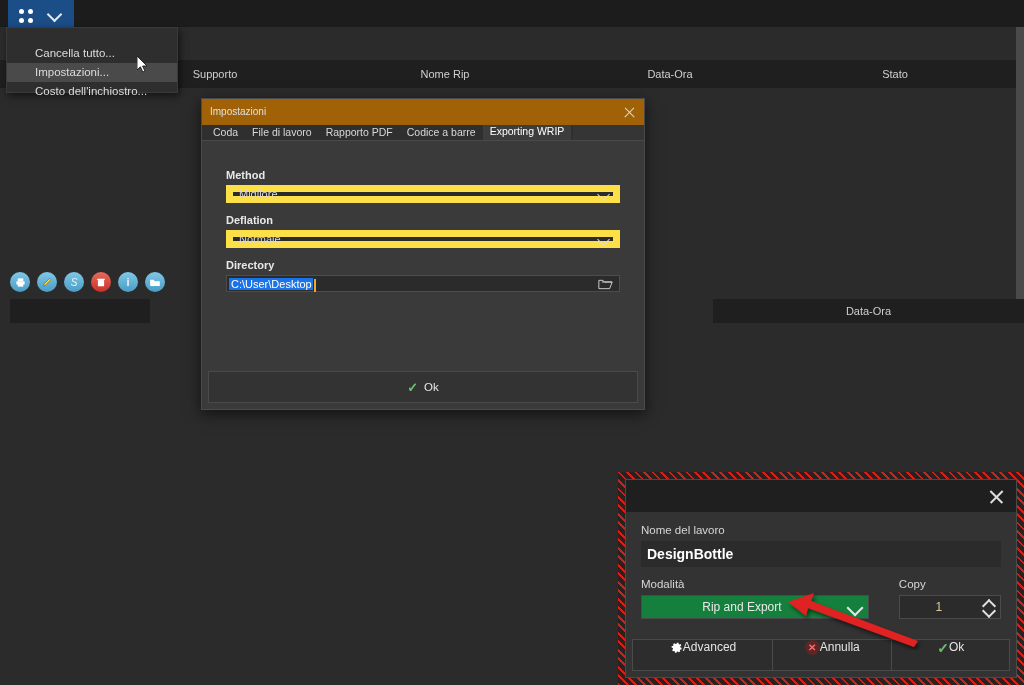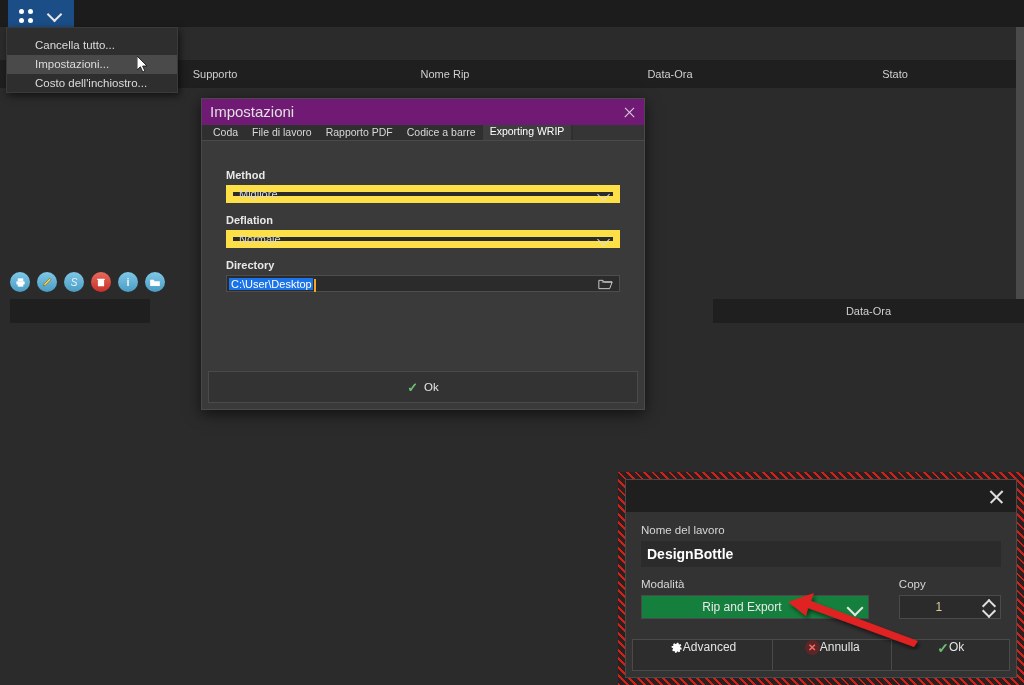--- a/index.html
+++ b/index.html
@@ -34,21 +34,21 @@
     width: 9px; height: 9px;
     border-left: 2px solid #e8e8e8; border-bottom: 2px solid #e8e8e8;
     transform: rotate(-45deg);
   }
 
   
   .menu {
     position: absolute; left: 6px; top: 27px; width: 172px; height: 66px;
     background: #2e2e2e; border: 1px solid #3a3a3a;
     box-shadow: 2px 3px 7px rgba(0,0,0,.55);
-    padding: 8px 0;
+    padding: 16px 0;
     z-index: 40;
   }
   .menu-item {
     height: 19px; line-height: 19px; padding-left: 28px;
     color: #dcdcdc; font-size: 11.5px; white-space: nowrap;
   }
   .menu-item.hl { background: #4a4a4a; }
   .cursor-arrow { position: absolute; left: 137px; top: 56px; width: 12px; height: 18px; z-index: 45; }
 
   
@@ -96,22 +96,22 @@
     position: absolute; right: 0; top: 88px; width: 8px; height: 212px; background: #4a4a4a;
   }
 
   
   .dlg1 {
     position: absolute; left: 201px; top: 98px; width: 444px; height: 312px;
     background: #3a3a3a; border: 1px solid #4a4a4a;
     box-shadow: 0 4px 14px rgba(0,0,0,.6); z-index: 30;
   }
   .dlg1-title {
-    height: 26px; background: #701a75; position: relative;
-    color: #e0e0e0; font-size: 15px; line-height: 26px; padding-left: 8px;
+    height: 26px; background: #a16207; position: relative;
+    color: #e0e0e0; font-size: 10px; line-height: 26px; padding-left: 8px;
   }
   .dlg1-close {
     position: absolute; right: 5px; top: 3px; width: 20px; height: 20px;
     display: flex; align-items: center; justify-content: center;
   }
   .xglyph { position: relative; width: 13px; height: 13px; }
   .xglyph::before, .xglyph::after {
     content: ""; position: absolute; left: 0; top: 6px; width: 13px; height: 1.4px; background: #d8d8d8;
   }
   .xglyph::before { transform: rotate(45deg); }

